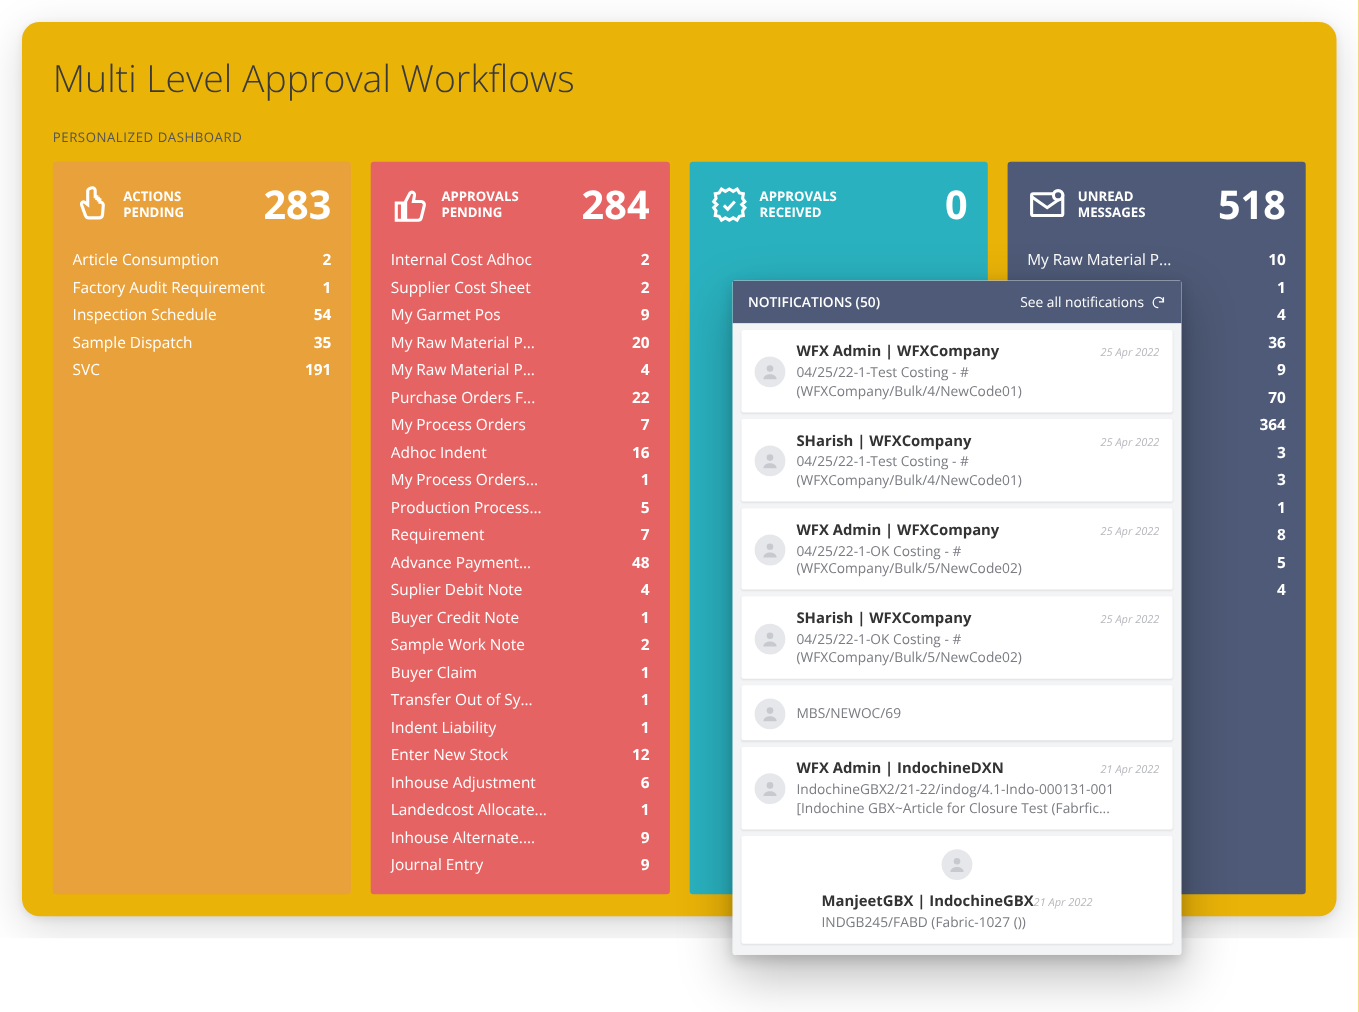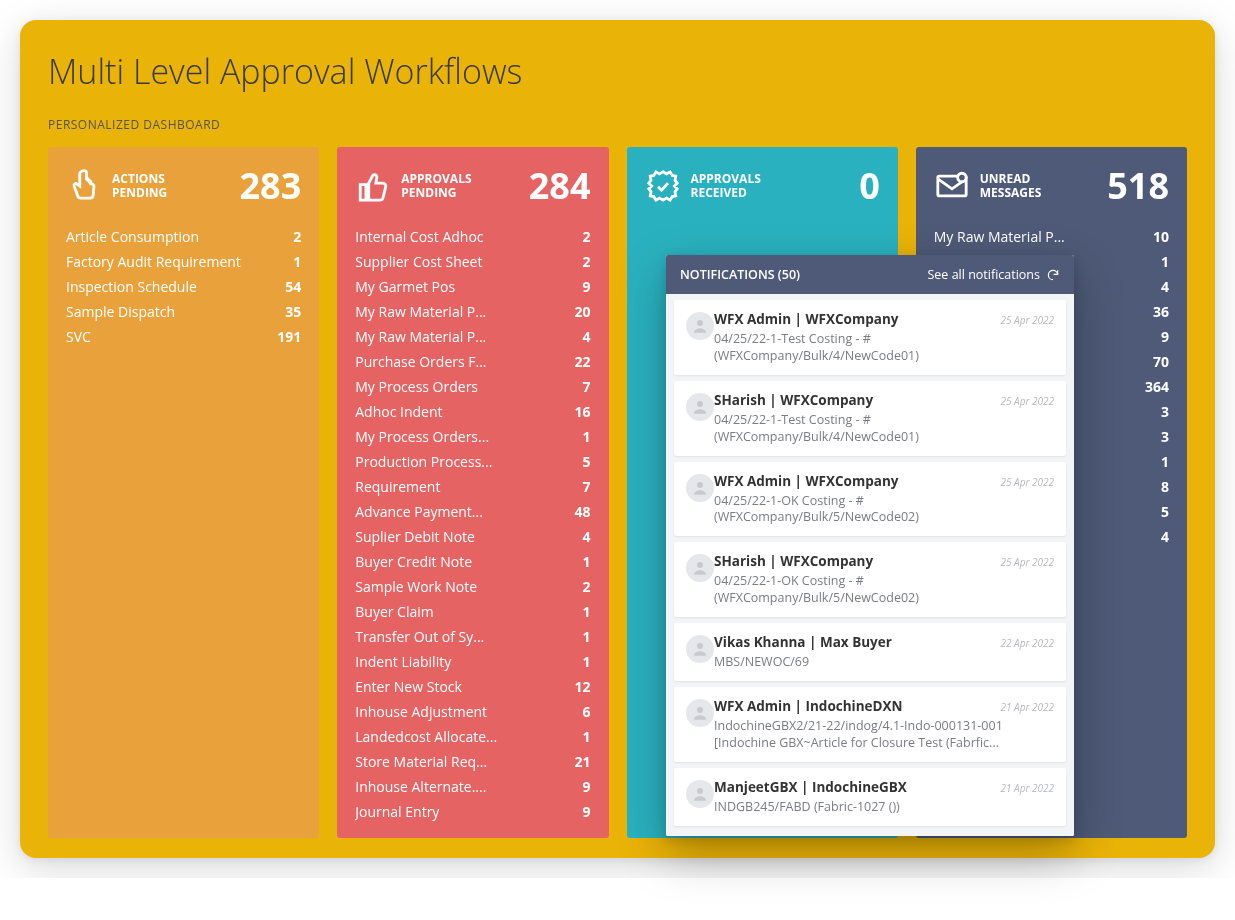--- a/index.html
+++ b/index.html
@@ -111,22 +111,24 @@
     cursor:pointer;
   }
   .notif-body { background:#f3f4f6; padding: 6px 8px 10px 8px; }
   .notif-item {
     background:#fff;
     border-radius:2px;
     margin-bottom:6px;
     padding:10px 12px 10px 12px;
     box-shadow: 0 1px 2px rgba(0,0,0,0.08);
     display:flex;
-  }
-  .notif-item:last-child{margin-bottom:0;}
+    gap:10px;
+    align-items:center;
+  }
+  .notif-item:last-child{margin-bottom:0;flex-direction:column;}
   .avatar {
     width:28px; height:28px; border-radius:50%;
     background:#e6e7ea;
     flex-shrink:0;
     display:flex; align-items:center; justify-content:center;
     margin-top:2px;
   }
   .avatar svg{ width:18px;height:18px; fill:#c7c9cf;}
   .notif-content { flex:1; min-width:0;}
   .notif-top { display:flex; align-items:baseline; }
@@ -271,24 +273,20 @@
           </li>
           <li>
             <span>Inhouse Adjustment</span>
             <span>6</span>
           </li>
           <li>
             <span>Landedcost Allocate...</span>
             <span>1</span>
           </li>
           <li>
-            <span>Store Material Req...</span>
-            <span>21</span>
-          </li>
-          <li>
             <span>Inhouse Alternate....</span>
             <span>9</span>
           </li>
           <li>
             <span>Journal Entry</span>
             <span>9</span>
           </li>
         </ul>
     </div>
 
@@ -454,24 +452,20 @@
         </div>
       </div>
       <div class="notif-item">
         <div class="avatar">
           <svg viewBox="0 0 24 24">
             <circle cx="12" cy="8" r="4"></circle>
             <path d="M4 21c0-4 4-6 8-6s8 2 8 6z"></path>
           </svg>
         </div>
         <div class="notif-content">
-          <div class="notif-top">
-            <span class="notif-from">Vikas Khanna | Max Buyer</span>
-            <span class="notif-date">22 Apr 2022</span>
-          </div>
           <div class="notif-desc">MBS/NEWOC/69</div>
         </div>
       </div>
       <div class="notif-item">
         <div class="avatar">
           <svg viewBox="0 0 24 24">
             <circle cx="12" cy="8" r="4"></circle>
             <path d="M4 21c0-4 4-6 8-6s8 2 8 6z"></path>
           </svg>
         </div>

